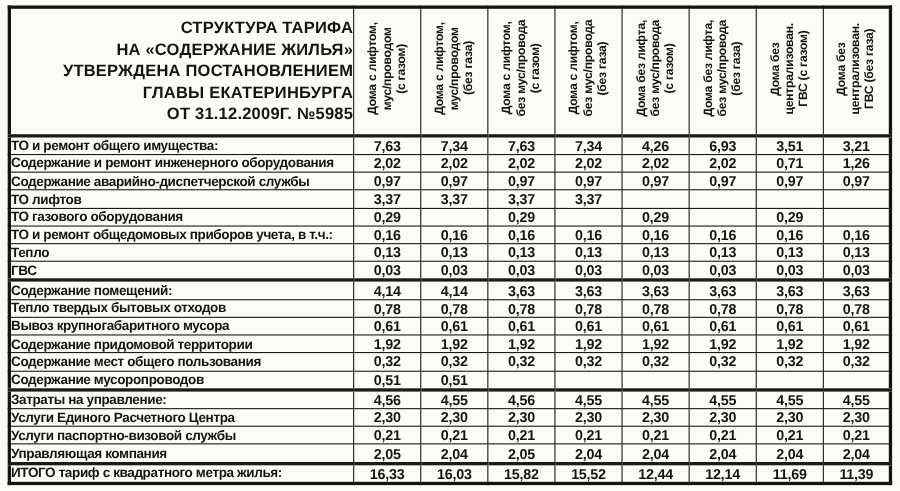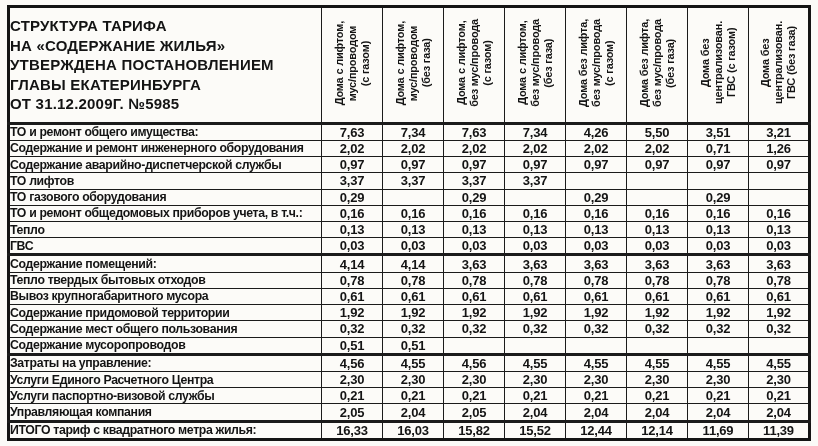--- a/index.html
+++ b/index.html
@@ -23,21 +23,21 @@
     padding:0;
     font-weight:700;
     color:#141414;
   }
   table.tariff { border:3px solid #141414; }
   tr.header th { border-bottom-width:3px; height:112px; vertical-align:middle; text-align:center; }
   .title-cell div {
     white-space:pre-line;
     font-size:15px;
     line-height:19.5px;
-    text-align:left;
+    text-align:right;
     letter-spacing:0.2px;
   }
   .vtext {
     display:inline-block;
     writing-mode:vertical-rl;
     transform:rotate(180deg);
     white-space:pre-line;
     font-size:11px;
     line-height:13px;
     text-align:center;
@@ -110,21 +110,21 @@
 ГВС (без газа)</span></th>
     </tr>
 
     <tr class="datarow section">
       <td class="label">ТО и ремонт общего имущества:</td>
       <td class="val">7,63</td>
       <td class="val">7,34</td>
       <td class="val">7,63</td>
       <td class="val">7,34</td>
       <td class="val">4,26</td>
-      <td class="val">5,50</td>
+      <td class="val">6,93</td>
       <td class="val">3,51</td>
       <td class="val">3,21</td>
     </tr>
     <tr class="datarow">
       <td class="label">Содержание и ремонт инженерного оборудования</td>
       <td class="val">2,02</td>
       <td class="val">2,02</td>
       <td class="val">2,02</td>
       <td class="val">2,02</td>
       <td class="val">2,02</td>

